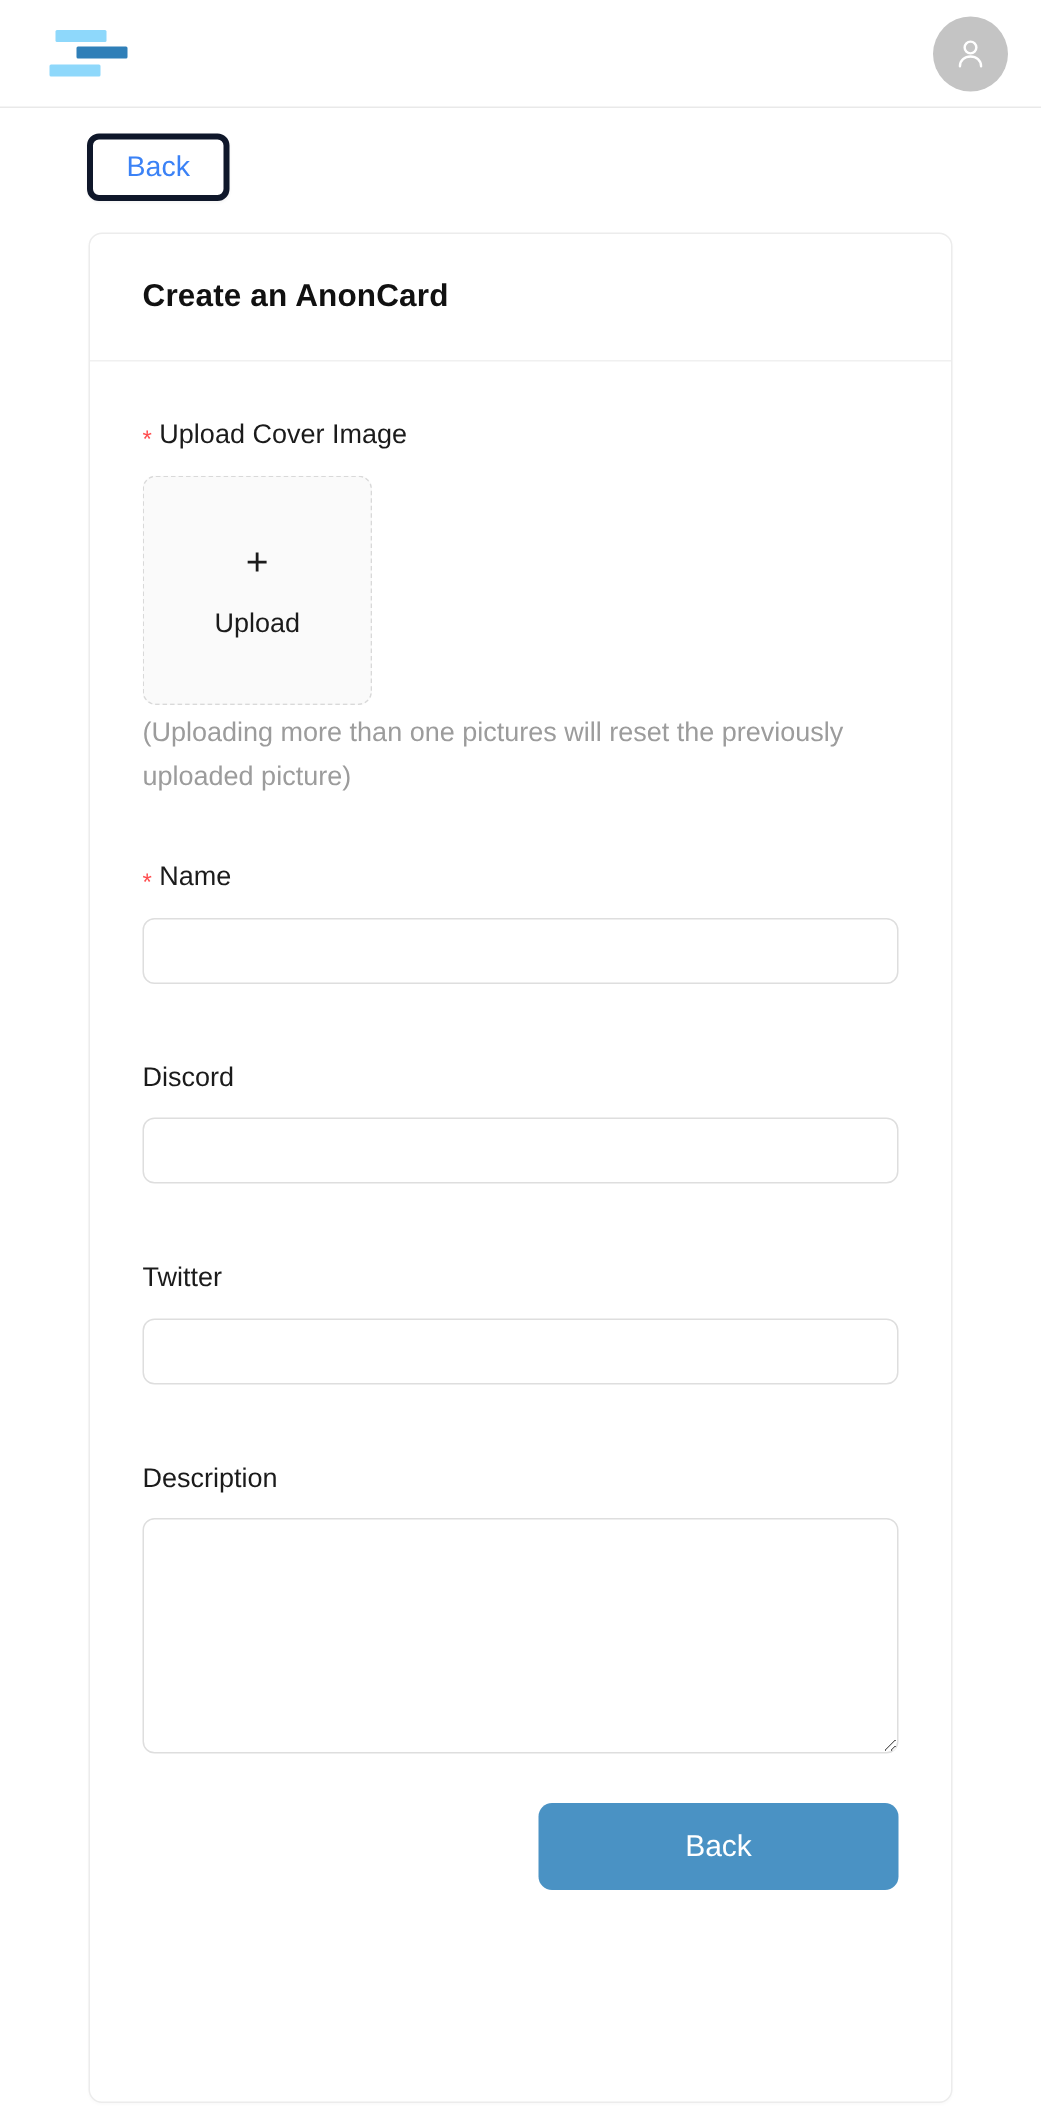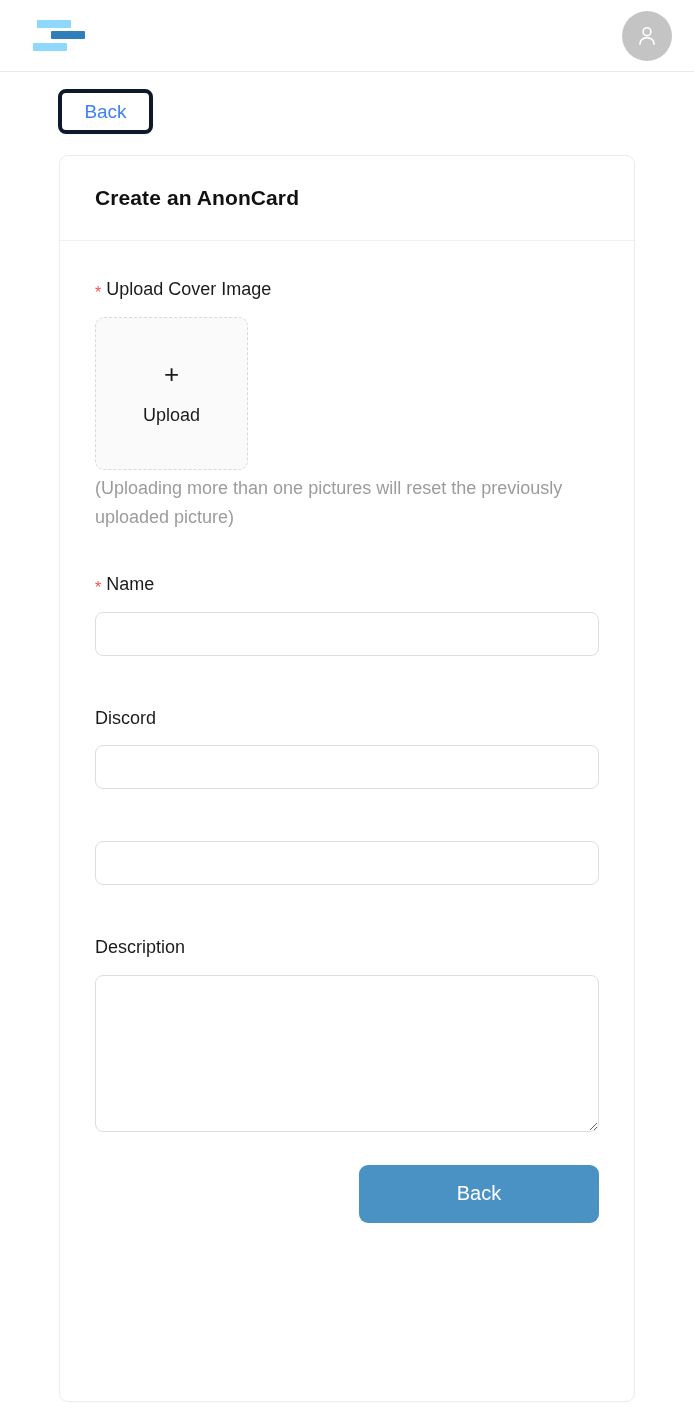--- a/index.html
+++ b/index.html
@@ -275,20 +275,21 @@
       <div class="spacer-32"></div>
 
       <div class="field">
         <div class="field-label">Discord</div>
         <input class="text-input" type="text" placeholder="" style="">
       </div>
 
       <div class="spacer-32"></div>
 
       <div class="field">
+        <div class="field-label">Twitter</div>
         <input class="text-input" type="text" placeholder="" style="">
       </div>
 
       <div class="spacer-32"></div>
 
       <div class="field">
         <div class="field-label">Description</div>
         <textarea class="textarea-input" placeholder="" style=""></textarea>
       </div>
 

